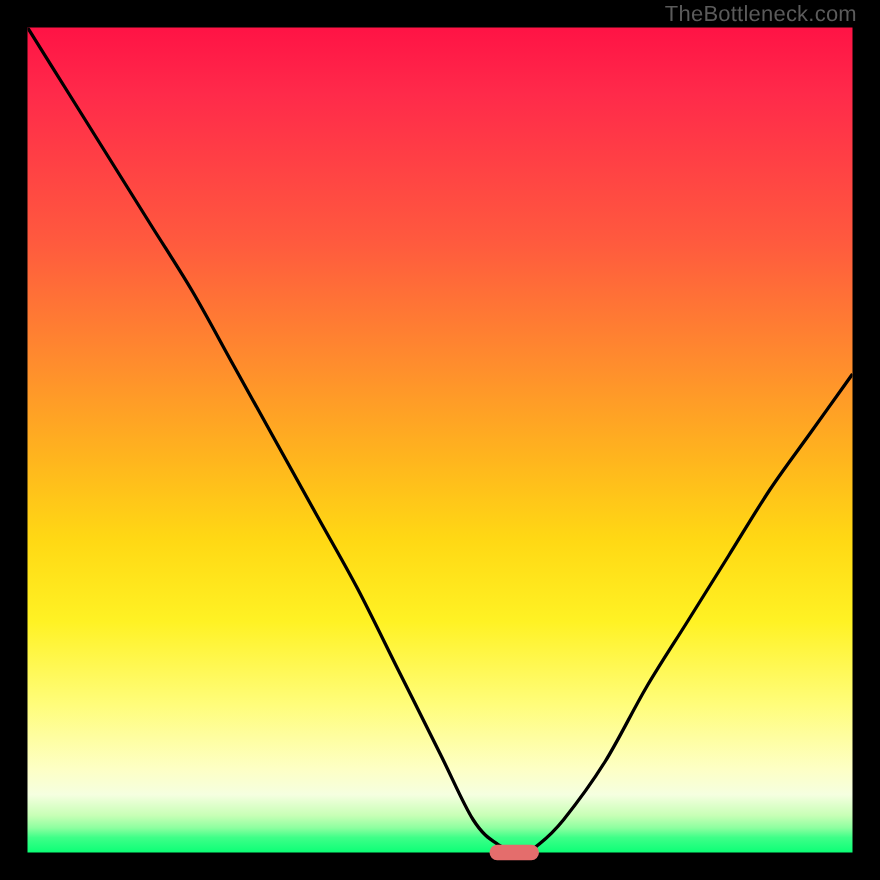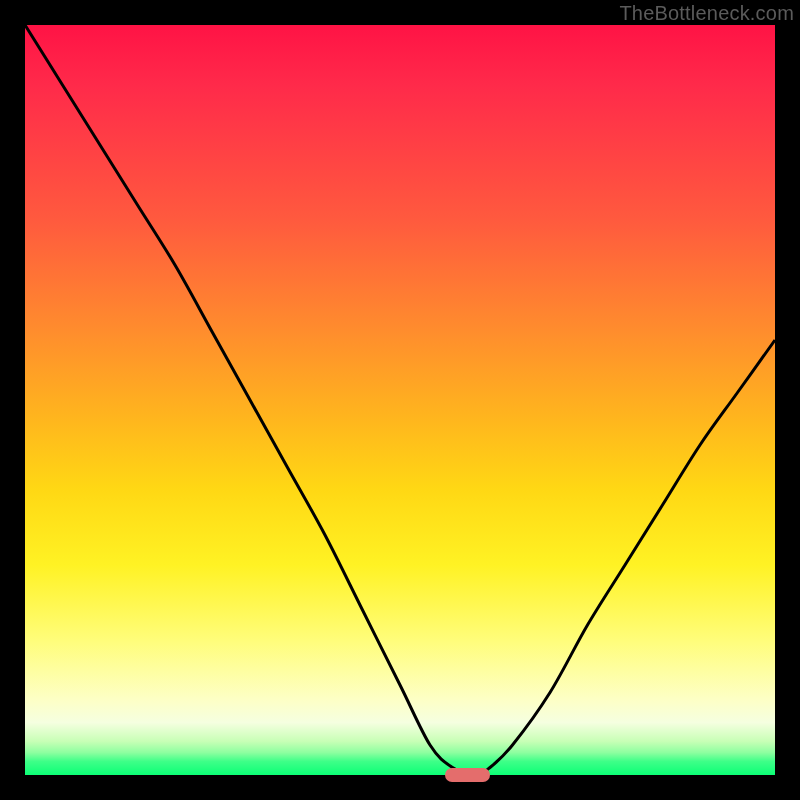--- a/index.html
+++ b/index.html
@@ -40,21 +40,21 @@
       #f5ffe0 93%,
       #c8ffb6 95.5%,
       #8effa0 97%,
       #3eff88 98.2%,
       #0cff76 100%
     );
   }
   .watermark {
     position: absolute;
     top: 2px;
-    right: 6px;
+    right: 21px;
     color: #5b5b5b;
     font-size: 20px;
     letter-spacing: 0.2px;
     font-weight: 500;
     user-select: none;
   }
   svg.curve {
     position: absolute;
     left: 0;
     top: 0;

